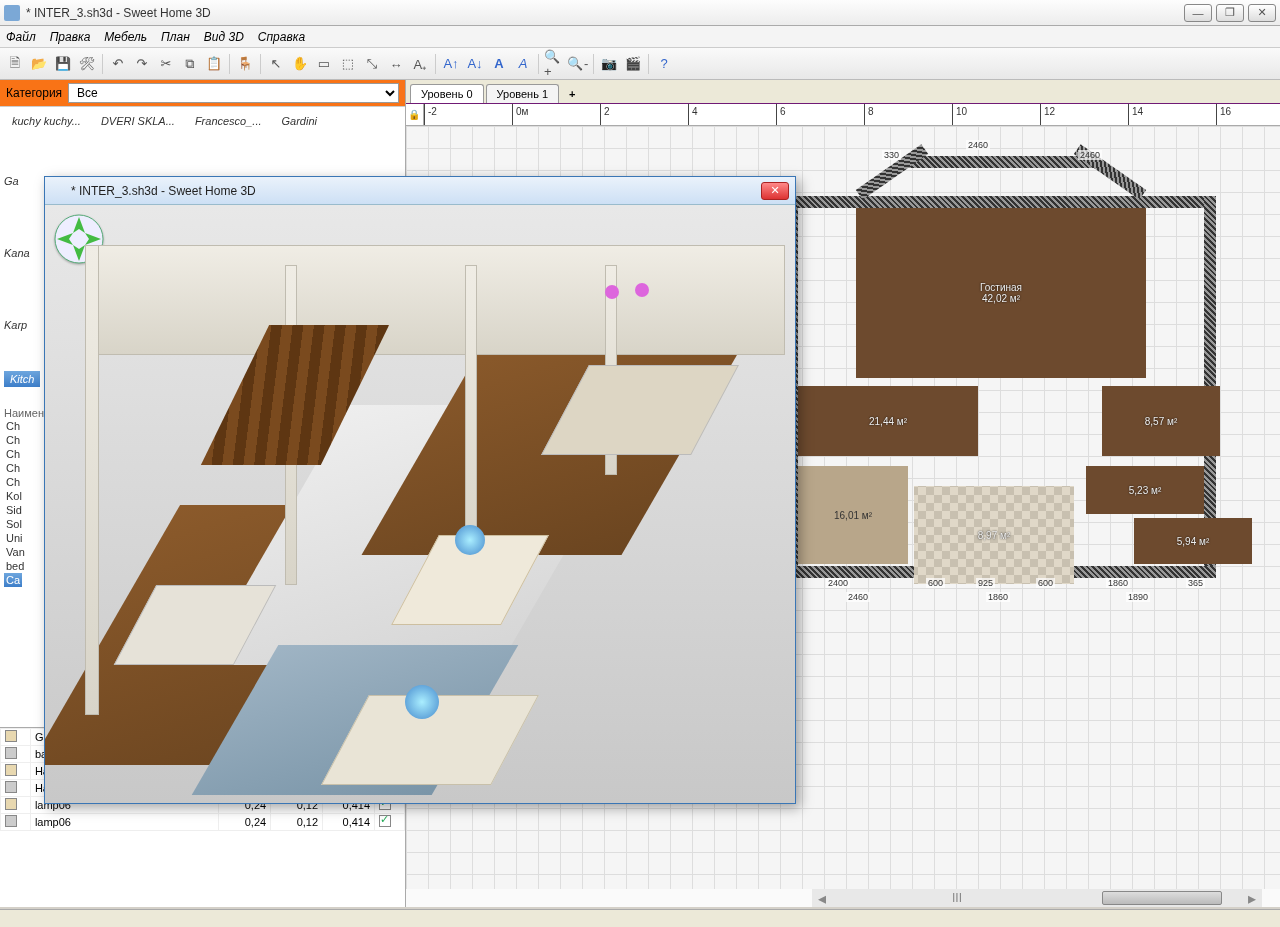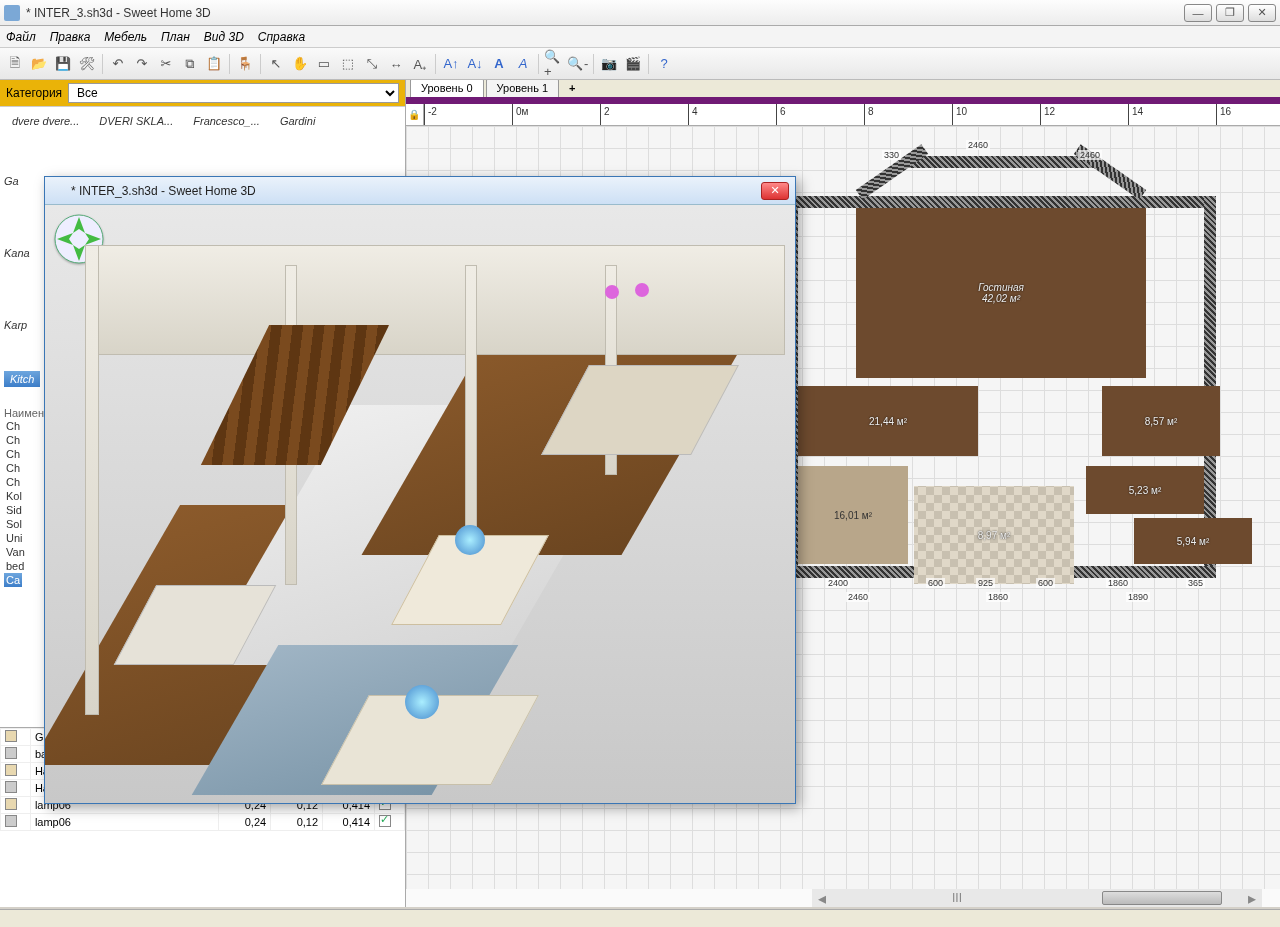--- a/index.html
+++ b/index.html
@@ -12,35 +12,35 @@
 
 .menubar { height: 22px; background: #f4f4f4; display:flex; align-items:center; padding:0 6px; font-size:12px; gap: 14px; border-bottom:1px solid #ccc;}
 .menubar span { cursor:pointer;font-style:italic; }
 
 .toolbar { height: 32px; background: linear-gradient(#fafafa,#e8e8e8); border-bottom:1px solid #bbb; display:flex; align-items:center; padding:0 4px; gap:2px; }
 .tbtn { width:22px; height:22px; border:1px solid transparent; border-radius:2px; display:flex; align-items:center; justify-content:center; cursor:pointer; font-size:13px; color:#555; }
 .tsep{width:1px;height:20px;background:#ccc;margin:0 2px;}
 
 .workspace { display:flex; height: calc(100% - 100px); }
 .left-panel { width: 406px; display:flex; flex-direction:column; border-right:1px solid #aaa; }
-.catalog-top { background:#eab308; padding:3px 6px; font-size:12px; border-bottom:1px solid #ccc; display:flex; align-items:center; gap:6px;}
+.catalog-top { background:#f97316; padding:3px 6px; font-size:12px; border-bottom:1px solid #ccc; display:flex; align-items:center; gap:6px;}
 .catalog-top select, .catalog-top input { font-size:12px; height:20px; flex:1; border:1px solid #999; background:#fff; padding:0 4px;}
 .catalog-list { flex:1; background:#fff; overflow:hidden; padding:4px; font-size:11px; font-style:italic; color:#333; }
 .catalog-row { display:flex; gap: 20px; padding: 4px 8px;}
 .catalog-item-selected { background: linear-gradient(#6ea6de,#3d7ec9); color:#fff; padding:2px 6px; display:inline-block; font-style:italic;}
 
 .furniture-table { height: 180px; overflow:auto; border-top:1px solid #aaa; background:#fff; font-size:11px;}
 .furniture-table table { width:100%; border-collapse:collapse; }
 .furniture-table td { border:1px solid #eee; padding:1px 4px; height:16px; white-space:nowrap;}
 .furniture-table td.num { text-align:right; }
 .chk { width:12px;height:12px;border:1px solid #888;display:inline-block;background:#fff;position:relative;}
 .chk.on::after{content:"✓";position:absolute;top:-3px;left:0;font-size:11px;color:#2a5;}
 
 .plan-area { flex:1; position:relative; background:#fafafa; overflow:hidden; }
-.level-tabs { height:24px; background:#ece9d8; border-bottom:7px solid #701a75; display:flex; align-items:flex-end; padding-left:4px; font-size:11px;}
+.level-tabs { height:24px; background:#ece9d8; border-bottom:1px solid #701a75; display:flex; align-items:flex-end; padding-left:4px; font-size:11px;}
 .tab { padding:3px 10px; border:1px solid #999; border-bottom:none; background:#f4f4f4; margin-right:2px; border-radius:3px 3px 0 0; cursor:pointer;}
 .tab.active{background:#fff;}
 .tab-add{padding:3px 8px;font-weight:bold;cursor:pointer;}
 
 .ruler-h { height:22px; background:#fff; border-bottom:1px solid #aaa; position:relative; font-size:10px; color:#333; display:flex;}
 .ruler-lock{width:18px;border-right:1px solid #aaa;display:flex;align-items:center;justify-content:center;color:#d80;}
 .ruler-ticks{flex:1;position:relative;}
 .ruler-tick{position:absolute;top:0;height:100%;border-left:1px solid #444;padding-left:3px;padding-top:2px;}
 
 .canvas { position:absolute; top:46px; left:0; right:0; bottom:18px; background:#f5f5f5;
@@ -134,21 +134,21 @@
 
 <div class="workspace">
 
   <div class="left-panel">
     <div class="catalog-top">
       <span>Категория</span>
       <select><option>Все</option></select>
     </div>
     <div class="catalog-list">
       <div class="catalog-row">
-        <span>dvere dvere...</span>
+        <span>kuchy kuchy...</span>
         <span>DVERI SKLA...</span>
         <span>Francesco_...</span>
         <span>Gardini</span>
       </div>
       <div style="height:44px"></div>
       <div><span>Ga</span></div>
       <div style="height:60px"></div>
       <div><span>Kana</span></div>
       <div style="height:60px"></div>
       <div><span>Karp</span></div>
@@ -245,21 +245,21 @@
 
         <div class="fp-wall" style="left:0;top:40px;width:430px;height:12px;"></div>
         <div class="fp-wall" style="left:0;top:40px;width:12px;height:380px;"></div>
         <div class="fp-wall" style="left:418px;top:40px;width:12px;height:380px;"></div>
         <div class="fp-wall" style="left:0;top:410px;width:430px;height:12px;"></div>
 
         <div class="fp-wall" style="left:120px;top:0;width:190px;height:12px;transform:rotate(0deg);"></div>
         <div class="fp-wall" style="left:66px;top:10px;width:80px;height:12px;transform:rotate(-35deg);"></div>
         <div class="fp-wall" style="left:284px;top:10px;width:80px;height:12px;transform:rotate(35deg);"></div>
 
-        <div class="fp-room" style="left:70px;top:52px;width:290px;height:170px;font-style:italic;">
+        <div class="fp-room" style="left:70px;top:52px;width:290px;height:170px;">
           <div style="text-align:center">
             <div>Гостиная</div>
             <div>42,02 м²</div>
           </div>
         </div>
         <div class="fp-room" style="left:12px;top:230px;width:180px;height:70px;">
           <span>21,44 м²</span>
         </div>
         <div class="fp-room" style="left:300px;top:230px;width:118px;height:70px;margin-left:16px;">
           <span>8,57 м²</span>

